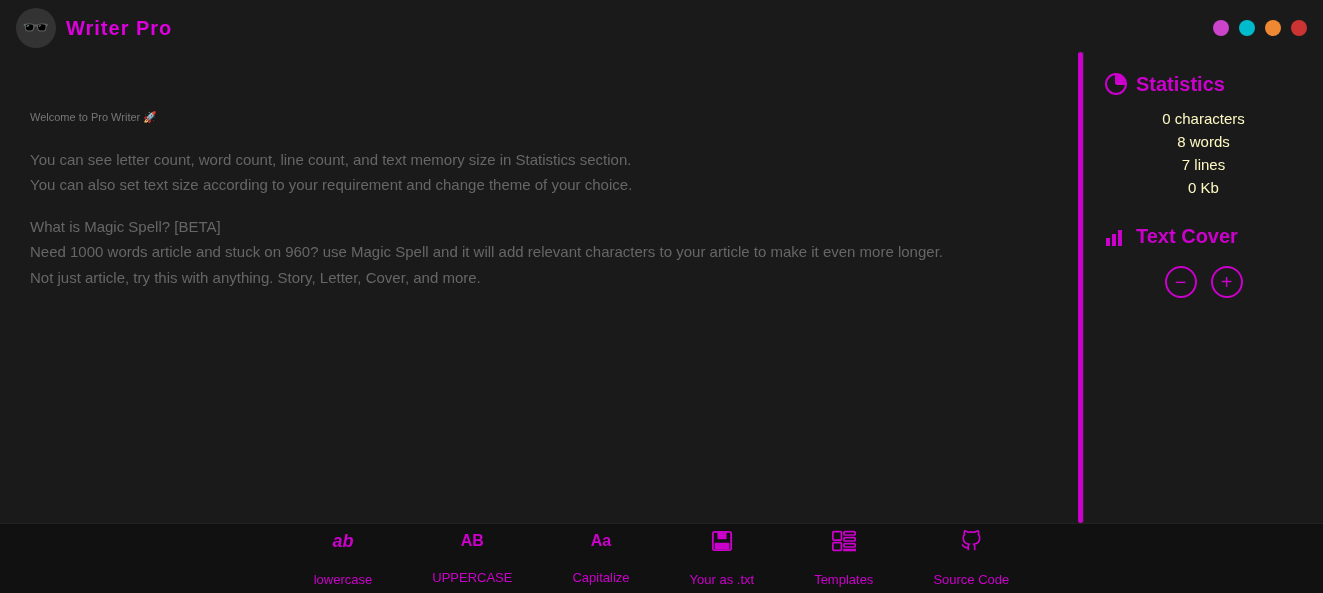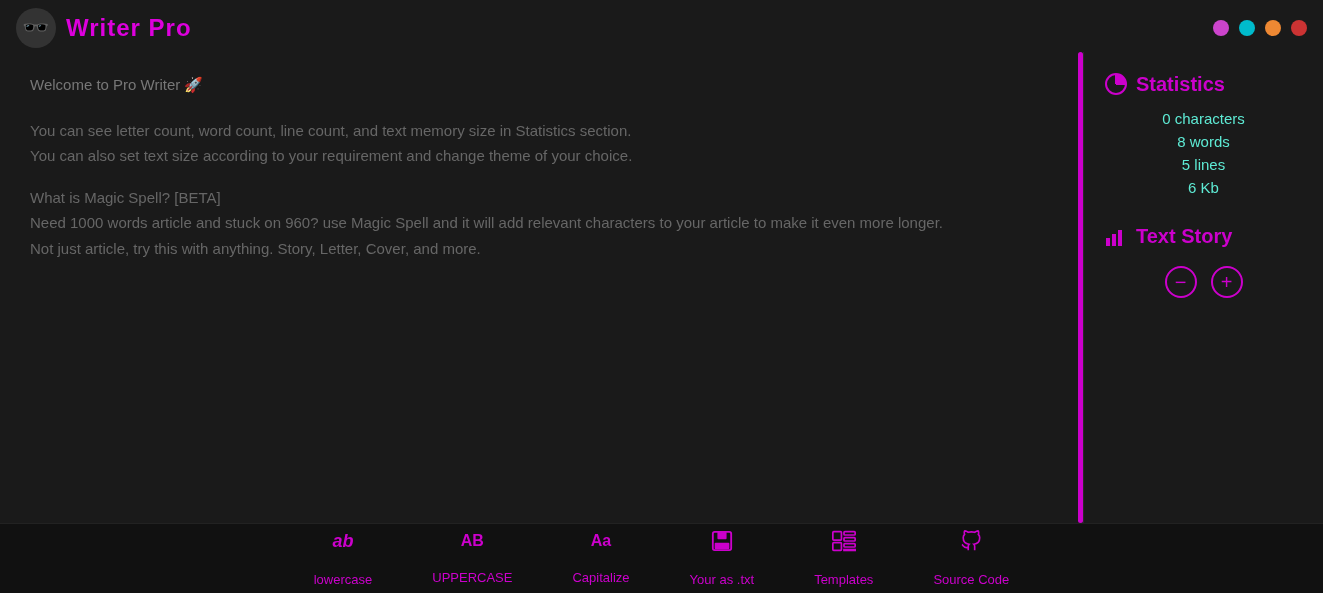--- a/index.html
+++ b/index.html
@@ -36,21 +36,21 @@
       background: #333;
       display: flex;
       align-items: center;
       justify-content: center;
       font-size: 20px;
       overflow: hidden;
     }
 
     .app-title {
       color: #dd00dd;
-      font-size: 24px;
+      font-size: 20px;
       font-weight: bold;
       letter-spacing: 1px;
     }
 
     .window-controls {
       display: flex;
       gap: 10px;
       align-items: center;
     }
 
@@ -91,23 +91,24 @@
       color: #666;
       font-size: 15px;
       line-height: 1.7;
     }
 
     .editor-content p {
       margin-bottom: 16px;
     }
 
     .editor-content .welcome {
-      font-size: 15px;
+      font-size: 11px;
       color: #777;
       margin-bottom: 20px;
+      margin-top: 36px;
     }
 
     
     .sidebar {
       width: 240px;
       background: #1a1a1a;
       border-left: 1px solid #2a2a2a;
       padding: 20px 20px;
       display: flex;
       flex-direction: column;
@@ -126,21 +127,21 @@
       align-items: center;
       gap: 8px;
       color: #cc00cc;
       font-size: 20px;
       font-weight: bold;
       margin-bottom: 8px;
       align-self: flex-start;
     }
 
     .stat-value {
-      color: #5eead4;
+      color: #fef9c3;
       font-size: 15px;
       font-weight: 500;
       text-align: center;
     }
 
     .textsize-controls {
       display: flex;
       gap: 14px;
       align-items: center;
       margin-top: 4px;
@@ -231,33 +232,33 @@
         <svg width="24" height="24" viewBox="0 0 24 24" fill="none">
           <path d="M12 2 A10 10 0 0 1 22 12 L12 12 Z" fill="#cc00cc"></path>
           <circle cx="12" cy="12" r="10" stroke="#cc00cc" stroke-width="2" fill="none"></circle>
           <line x1="12" y1="12" x2="12" y2="2" stroke="#cc00cc" stroke-width="2"></line>
           <line x1="12" y1="12" x2="22" y2="12" stroke="#cc00cc" stroke-width="2"></line>
         </svg>
         <span>Statistics</span>
       </div>
       <div class="stat-value">0 characters</div>
       <div class="stat-value">8 words</div>
-      <div class="stat-value">5 lines</div>
-      <div class="stat-value">6 Kb</div>
+      <div class="stat-value">7 lines</div>
+      <div class="stat-value">0 Kb</div>
     </div>
 
     <div class="textsize-section">
       <div class="section-title">
 
         <svg width="24" height="24" viewBox="0 0 24 24" fill="none">
           <rect x="2" y="14" width="4" height="8" fill="#cc00cc"></rect>
           <rect x="8" y="10" width="4" height="12" fill="#cc00cc"></rect>
           <rect x="14" y="6" width="4" height="16" fill="#cc00cc"></rect>
         </svg>
-        <span>Text Story</span>
+        <span>Text Cover</span>
       </div>
       <div class="textsize-controls">
         <button class="ts-btn">−</button>
         <button class="ts-btn">+</button>
       </div>
     </div>
 
   </div>
 </div>
 

